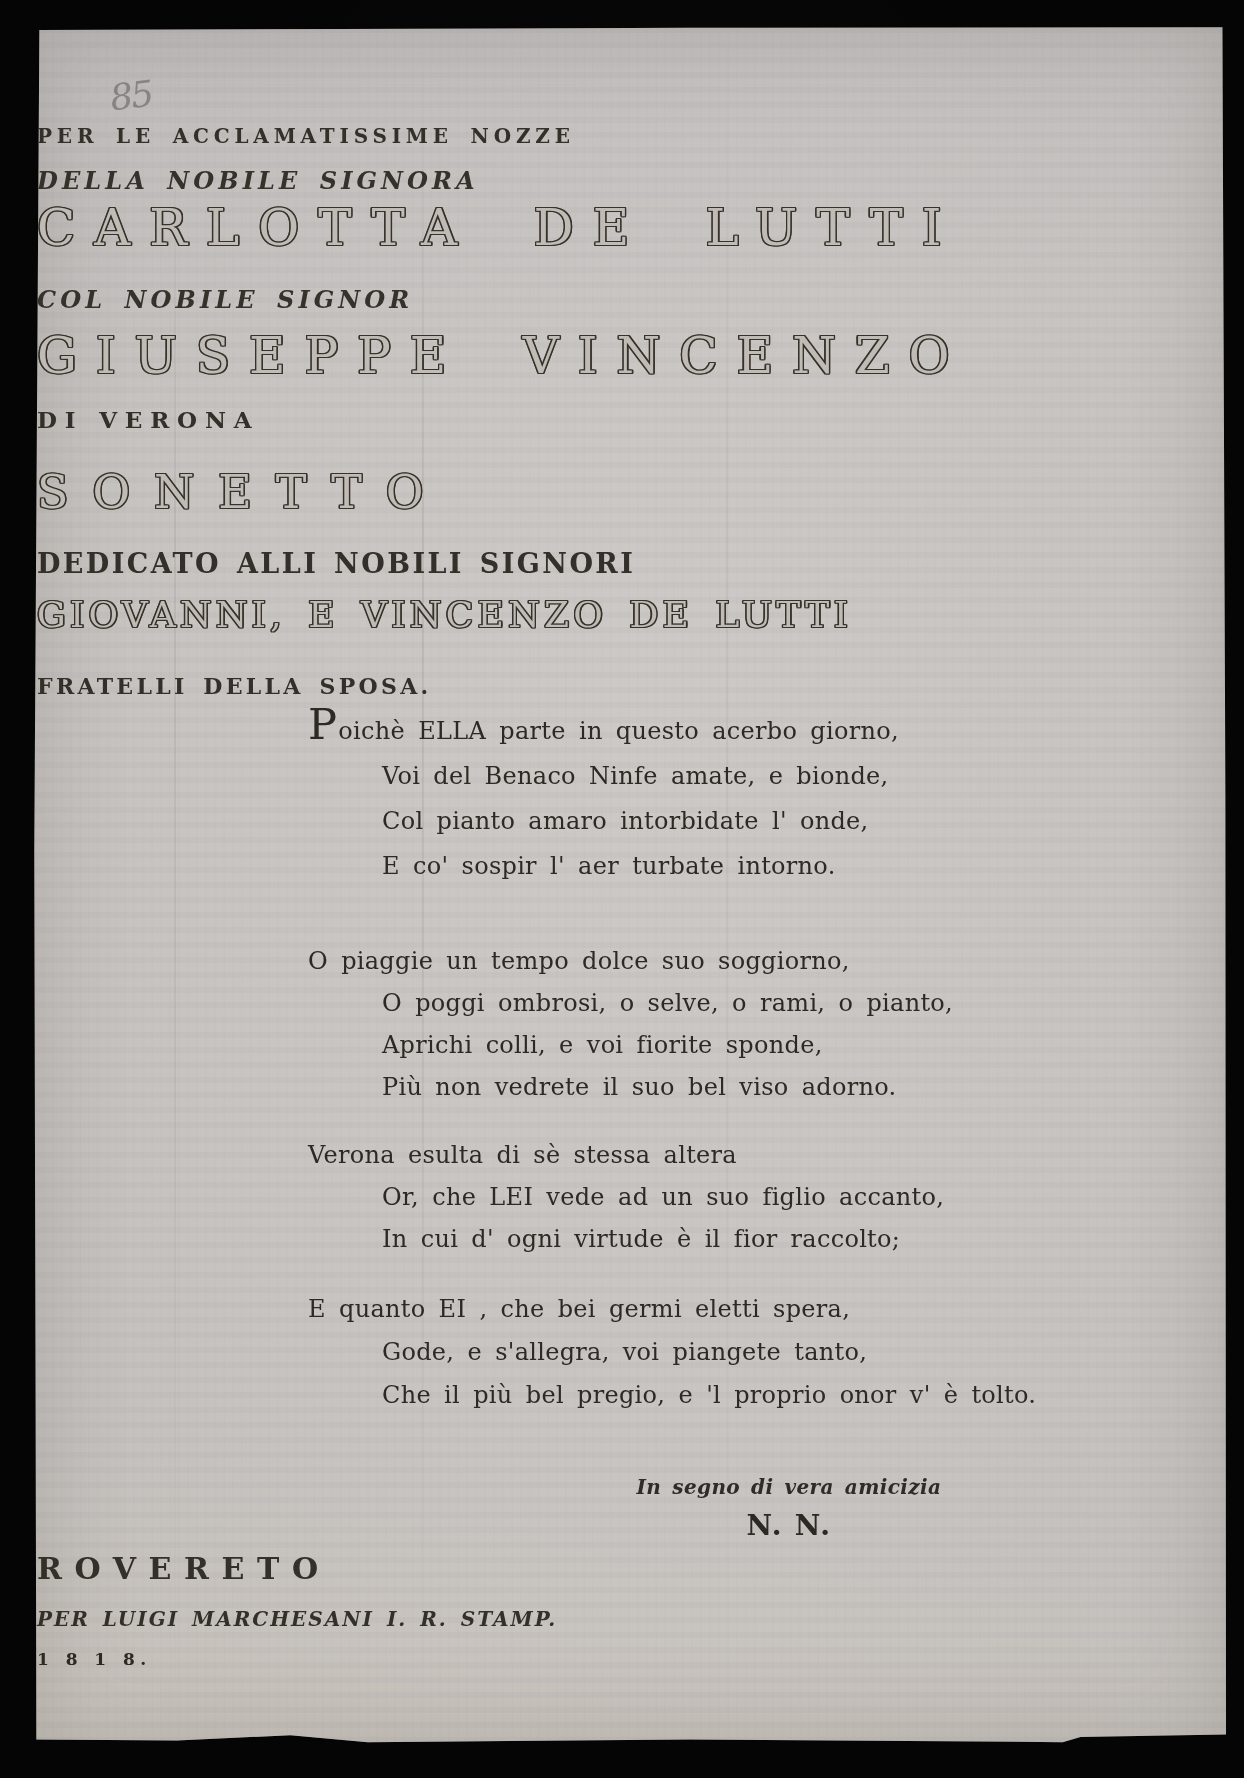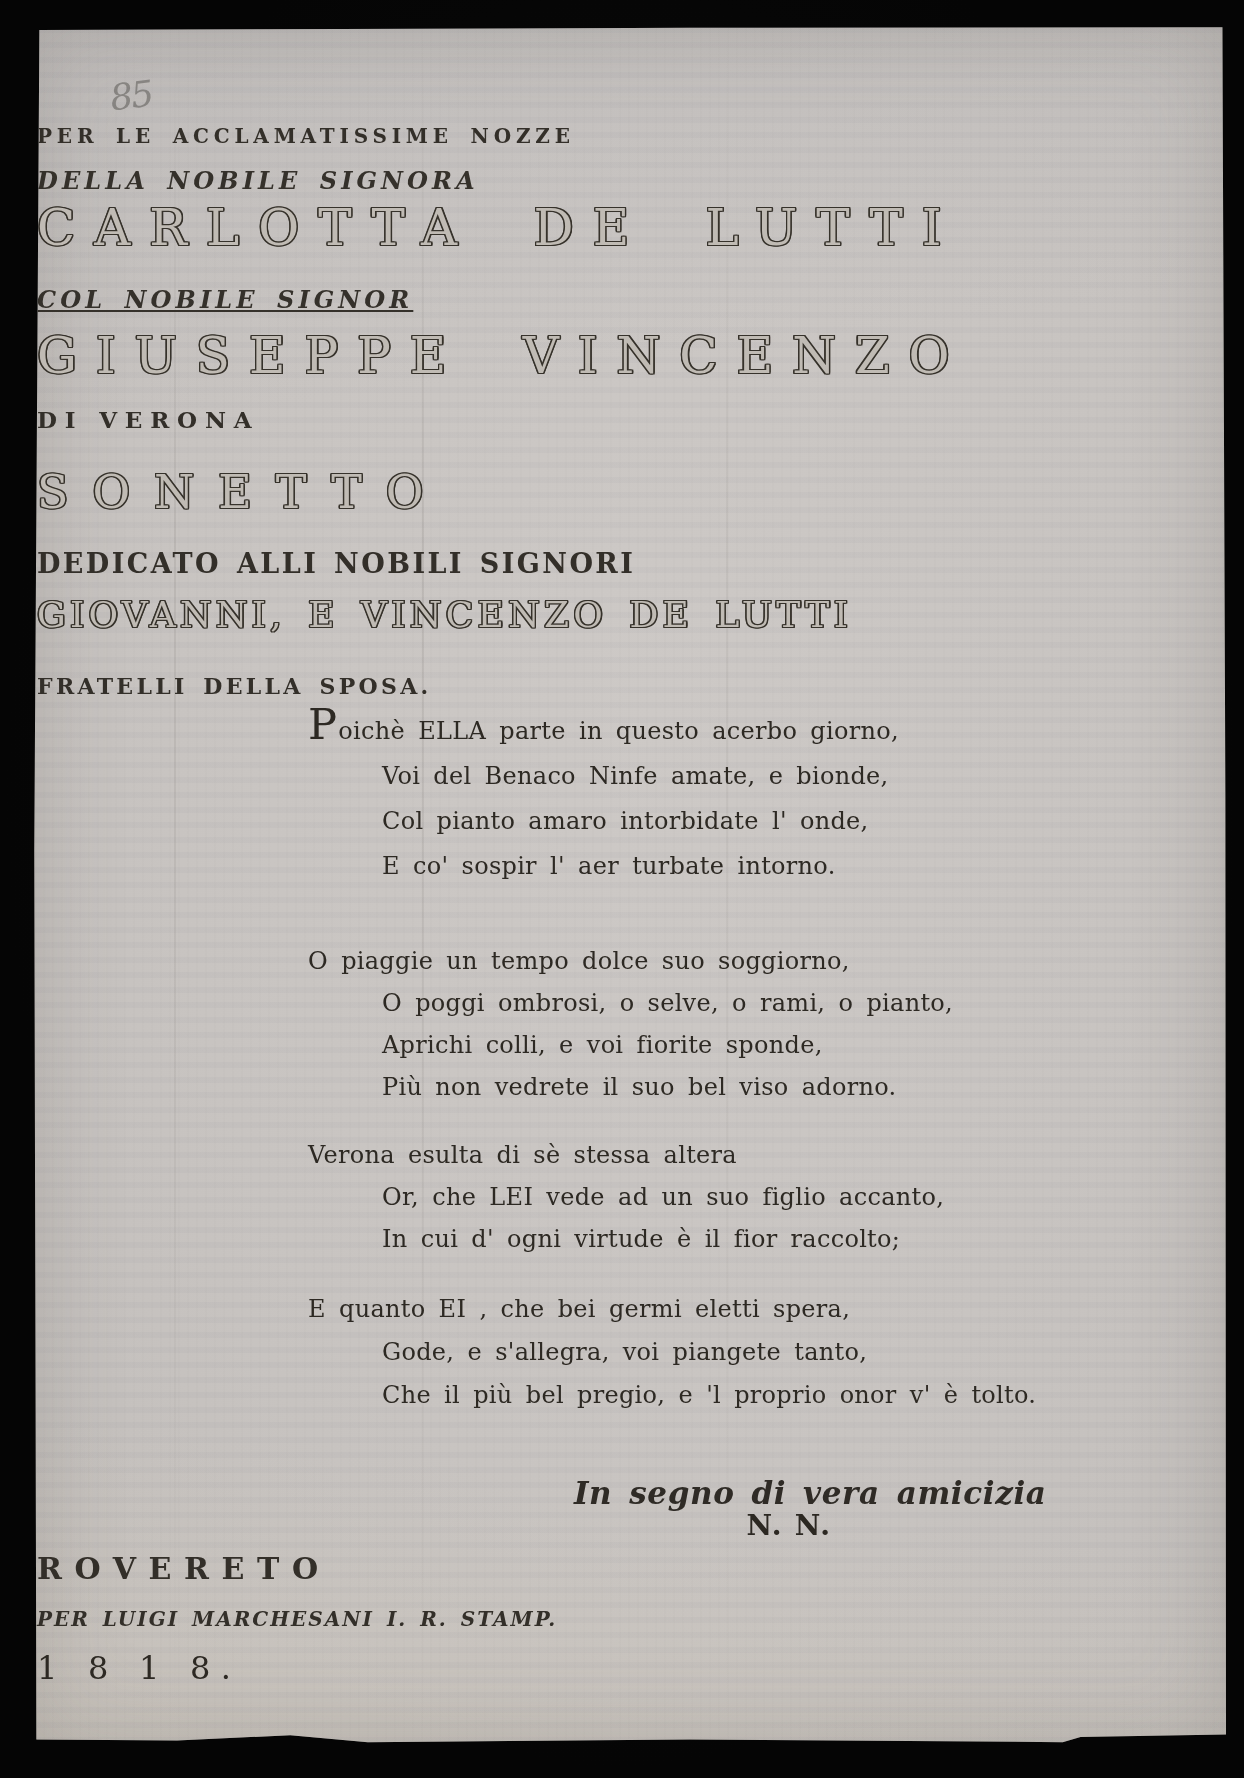--- a/index.html
+++ b/index.html
@@ -92,21 +92,21 @@
   }
   .intro-italic {
     font-style: italic;
     font-weight: 700;
     font-size: 24px;
     letter-spacing: 0.17em;
     word-spacing: 0.25em;
     color: #35312b;
   }
   .bride-intro { top: 139px; }
-  .groom-intro { top: 258px; text-decoration: underline; }
+  .groom-intro { top: 258px; }
   .hollow {
     color: #c0bbb4;
     text-shadow:
       -1.3px -1.3px 0 #36322b,  1.3px -1.3px 0 #36322b,
       -1.3px  1.3px 0 #36322b,  1.3px  1.3px 0 #36322b,
        0 -1.4px 0 #36322b,      0  1.4px 0 #36322b,
       -1.4px 0 0 #36322b,       1.4px 0 0 #36322b;
   }
   .big-name {
     font-size: 50px;
@@ -174,21 +174,21 @@
     position: absolute;
     left: 540px;
     width: 430px;
     text-align: center;
     white-space: nowrap;
   }
   .ded-note {
     top: 1448px;
     font-style: italic;
     font-weight: 700;
-    font-size: 31px;
+    font-size: 20px;
     letter-spacing: 0.02em;
     word-spacing: 0.18em;
     color: #2f2b26;
   }
   .signature {
     top: 1482px;
     font-size: 28px;
     font-weight: 700;
     letter-spacing: 0.06em;
     color: #2c2822;
@@ -204,23 +204,24 @@
     top: 1580px;
     font-size: 20px;
     letter-spacing: 0.10em;
     word-spacing: 0.20em;
     font-weight: 700;
     color: #332f29;
     font-style: italic;
   }
   .year {
     top: 1622px;
-    font-size: 32px;
+    font-size: 17px;
     letter-spacing: 0.32em;
     color: #2d2923;
+    font-weight: bold;
   }
 </style>
 </head>
 <body>
 
 <div class="stage">
   <div class="paper">
     <div class="crease" style="left:140px;"></div>
     <div class="crease" style="left:388px;"></div>
     <div class="crease" style="left:692px; opacity:0.6;"></div>

